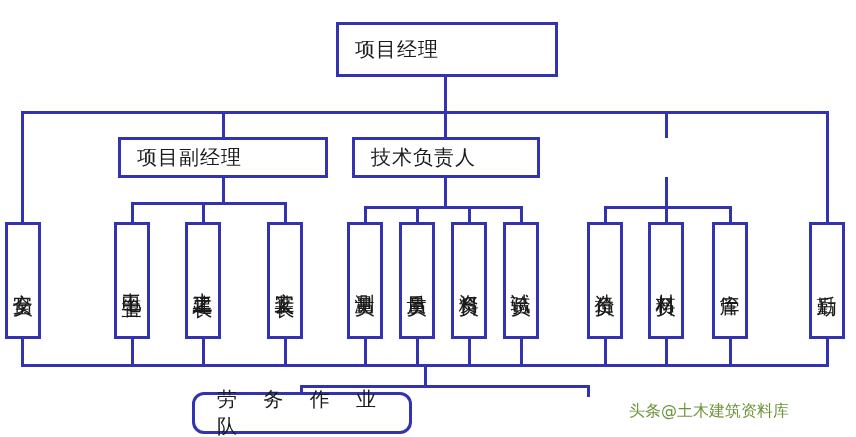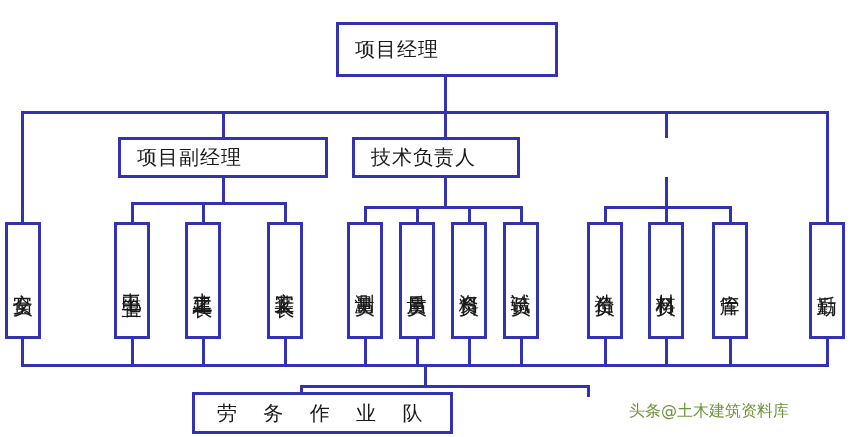--- a/index.html
+++ b/index.html
@@ -117,21 +117,21 @@
   <div class="conn" style="left:300px; top:385px; width:3px; height:12px;"></div>
   <div class="conn" style="left:587px; top:385px; width:3px; height:12px;"></div>
 
   <div class="node h" style="left:118px; top:137px; width:210px; height:41px;">
     <span>项目副经理</span>
   </div>
 
   <div class="node h" style="left:336px; top:22px; width:222px; height:55px;">
     <span>项目经理</span>
   </div>
-  <div class="node h" style="left:352px; top:137px; width:168px; height:41px;">
+  <div class="node h" style="left:352px; top:137px; width:188px; height:41px;">
     <span>技术负责人</span>
   </div>
 
   <div class="node v" style="left:5px; top:222px; width:36px; height:117px;">
     <span class="vtext">安全员</span>
   </div>
   <div class="node v" style="left:114px; top:222px; width:36px; height:117px;">
     <span class="vtext">电工主管</span>
   </div>
   <div class="node v" style="left:185px; top:222px; width:36px; height:117px;">
@@ -158,19 +158,19 @@
   <div class="node v" style="left:648px; top:222px; width:36px; height:117px;">
     <span class="vtext">材料员</span>
   </div>
   <div class="node v" style="left:712px; top:222px; width:36px; height:117px;">
     <span class="vtext">库管</span>
   </div>
   <div class="node v" style="left:809px; top:222px; width:36px; height:117px;">
     <span class="vtext">后勤</span>
   </div>
 
-  <div class="node h spaced" style="left:192px; top:392px; width:261px; height:42px;">
+  <div class="node h spaced" style="left:192px; top:392px; width:220px; height:42px;border-radius:12px;">
     <span>劳 务 作 业 队</span>
   </div>
 
   <div class="watermark" style="left:629px; top:401px;">头条@土木建筑资料库</div>
 
 </div>
 
 </body></html>

